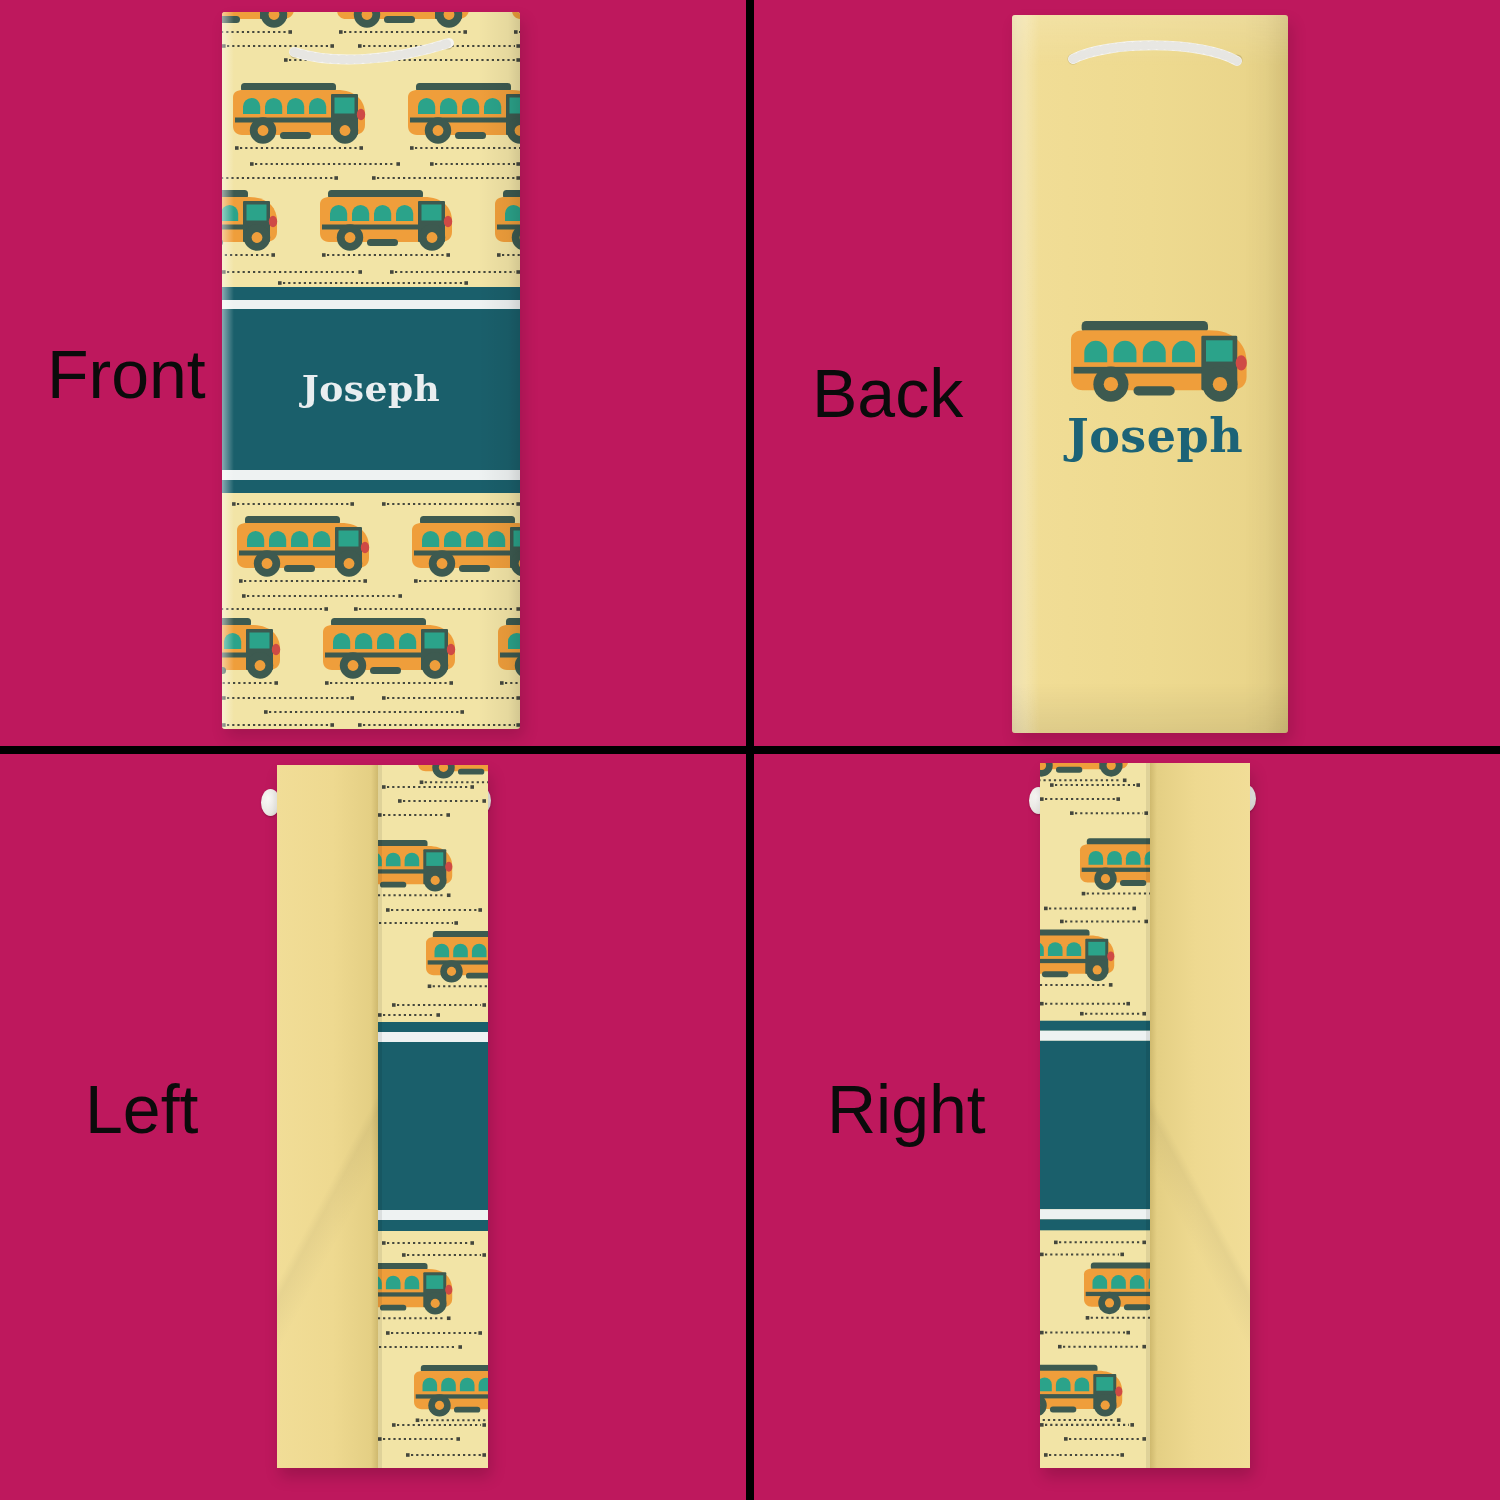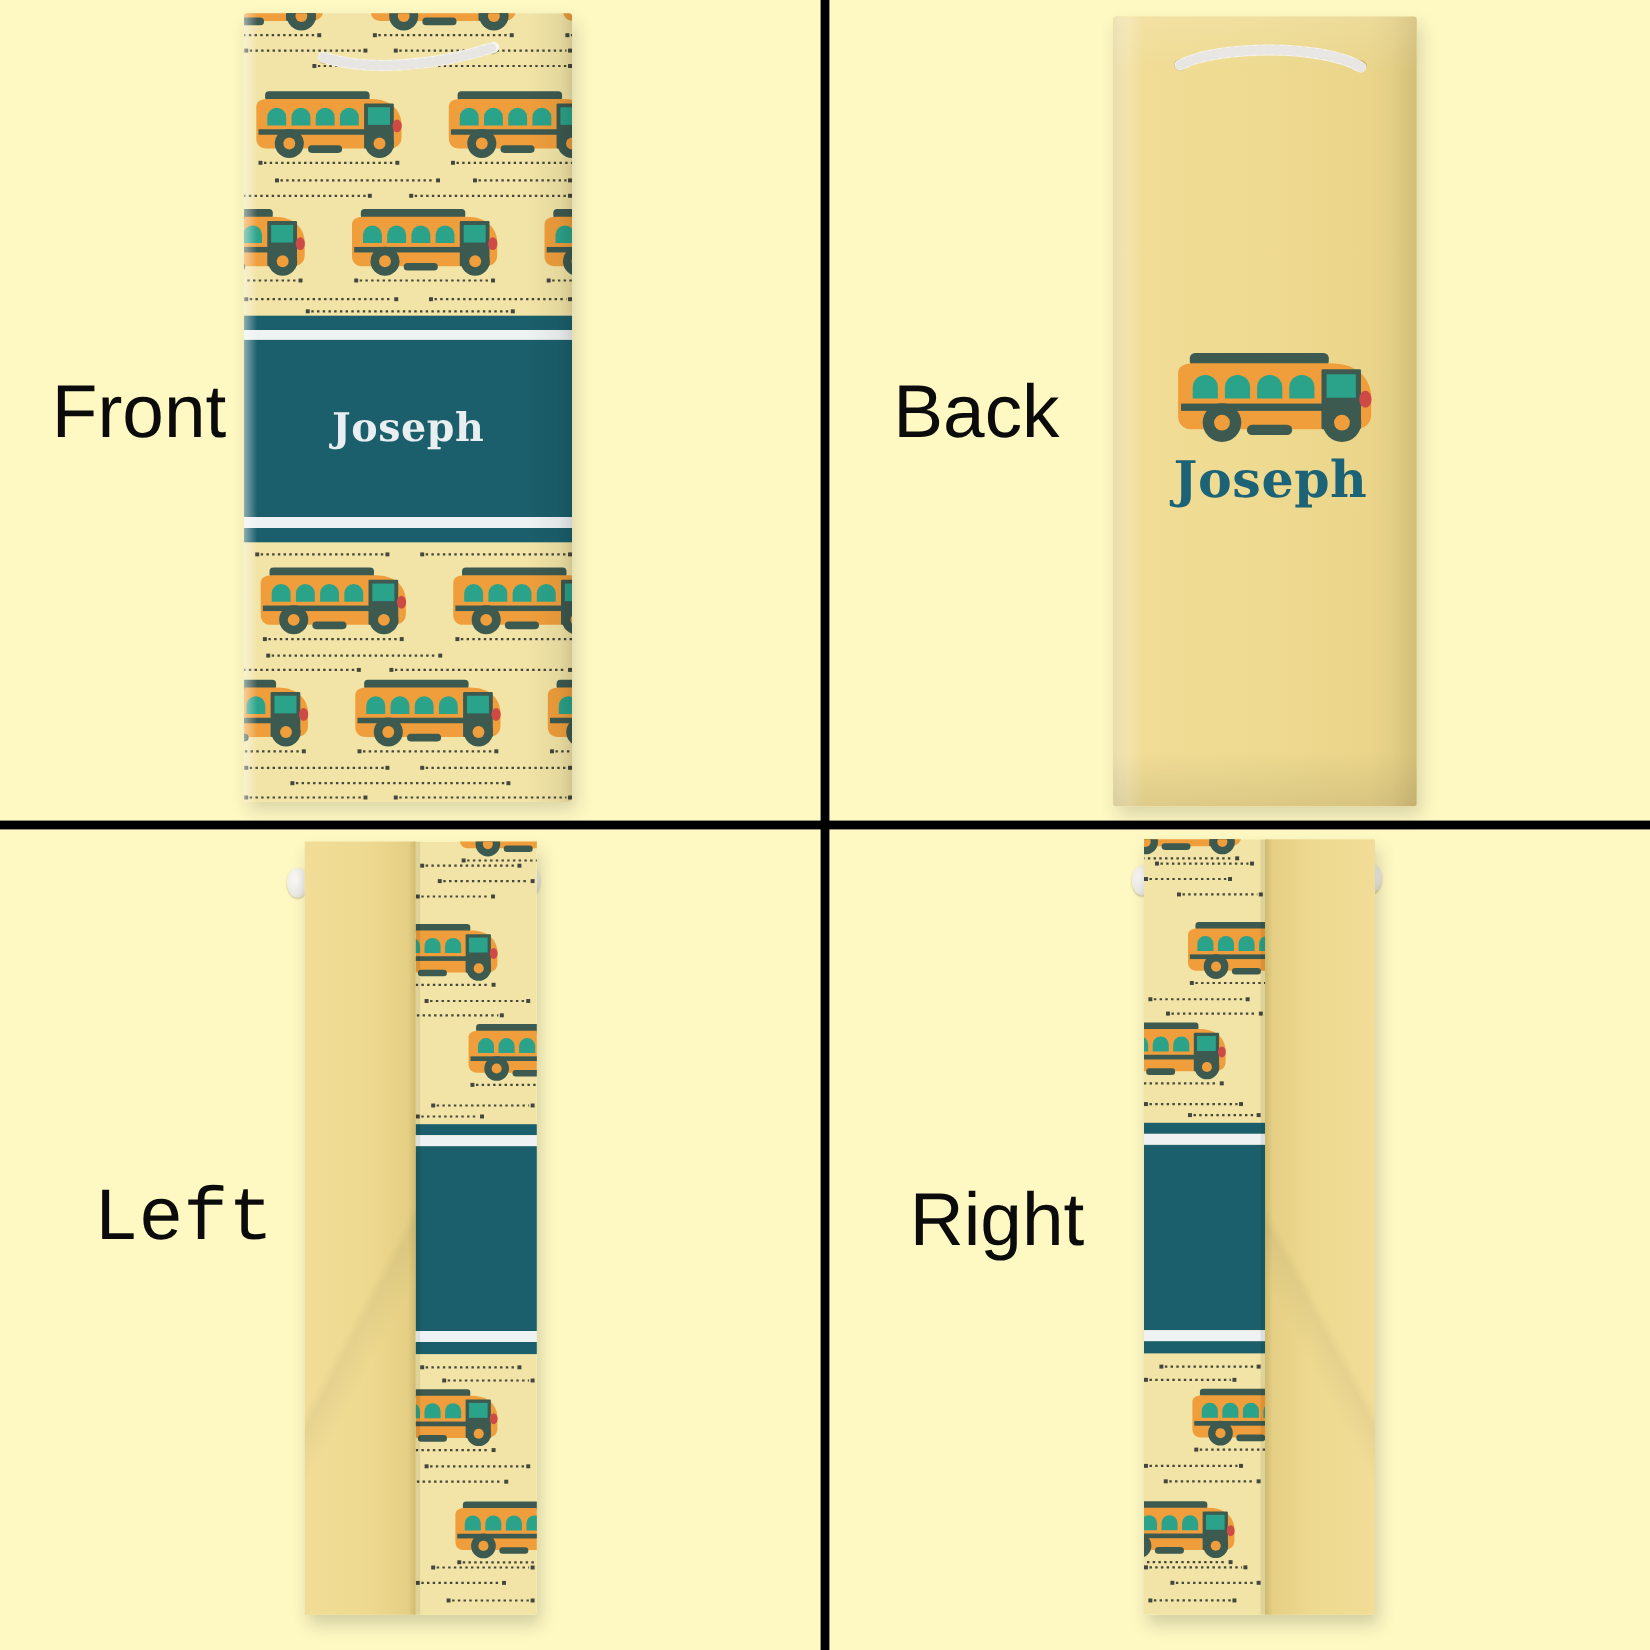--- a/index.html
+++ b/index.html
@@ -1,29 +1,29 @@
 <!DOCTYPE html>
 <html style="--pattern-bg: #f2e4a6; --orange: #ef9e3b; --teal: #2ba38a; --dark: #3d5a50; --red: #cf4a45; --band: #1a5f6b; --band-stripe: #eef2f2; --name-front: #e9eef0; --name-back: #1c6377; --dot: #44473d; --divider: #000000; --rope: #f6f5f1;"><head>
 <meta charset="utf-8">
 <style>
   html,body{margin:0;padding:0;}
   body{
     width:1500px;height:1500px;position:relative;background:#fff;
     font-family:"Liberation Sans",sans-serif;overflow:hidden;
   }
-  .canvas{position:absolute;left:0;top:0;width:1500px;height:1500px;background:#fef9c3;overflow:hidden;}
+  .canvas{position:absolute;left:0;top:0;width:1500px;height:1500px;background:#be185d;overflow:hidden;}
 
   .divider{position:absolute;background:var(--divider,#000);}
   .divider.v{left:746px;top:0;width:8px;height:1500px;}
   .divider.h{left:0;top:746px;width:1500px;height:8px;}
 
   .view-label{position:absolute;font-size:68px;line-height:1.1;color:#0b0b0b;}
   #label-front{left:47px;top:337px;}
-  #label-back{left:812px;top:337px;text-align:center;}
-  #label-left{left:85px;top:1072px;font-family:Liberation Mono, monospace;}
+  #label-back{left:812px;top:356px;text-align:center;}
+  #label-left{left:85px;top:1072px;}
   #label-right{left:827px;top:1072px;text-align:center;}
 
   .bag{position:absolute;border-radius:3px;z-index:2;}
   .bag-svg{display:block;width:100%;height:100%;overflow:hidden;border-radius:3px;}
   .strip-svg{display:block;width:110px;height:100%;overflow:hidden;}
 
   .front-bag{left:222px;top:12px;width:298px;height:717px;box-shadow:4px 8px 16px rgba(0,0,0,.14);}
   .back-bag{
     left:1012px;top:15px;width:276px;height:718px;
     background:linear-gradient(to right,#e0ca7e 0%,#f1dd96 5%,#eeda90 50%,#e9d489 92%,#dfc97e 100%);

